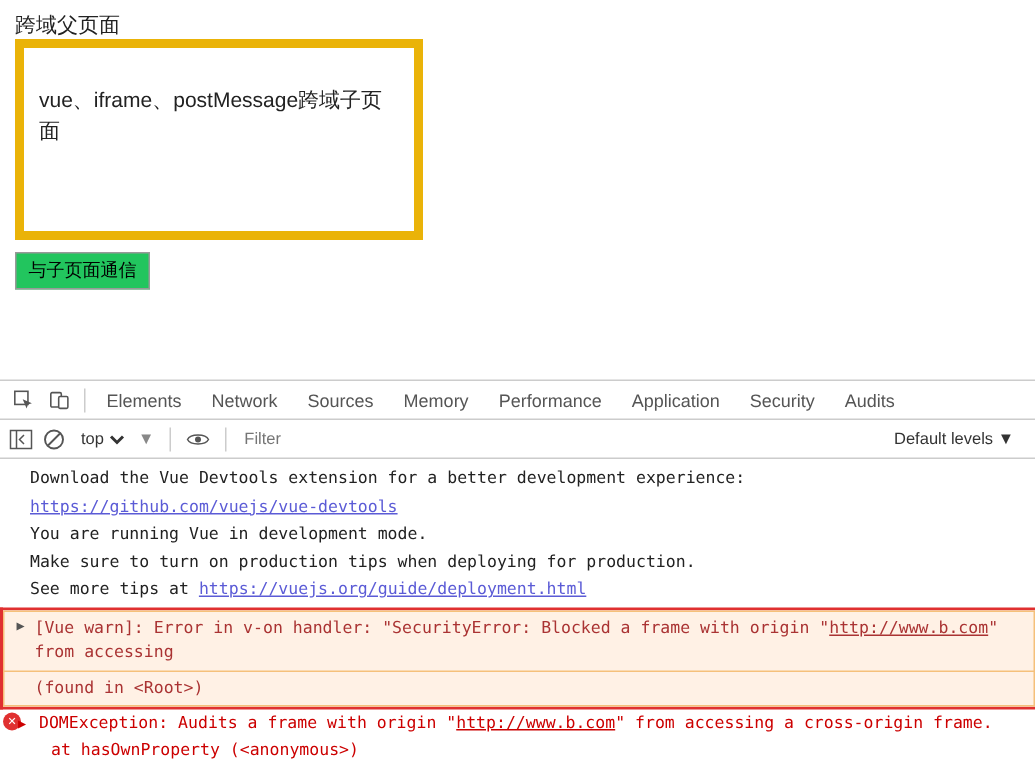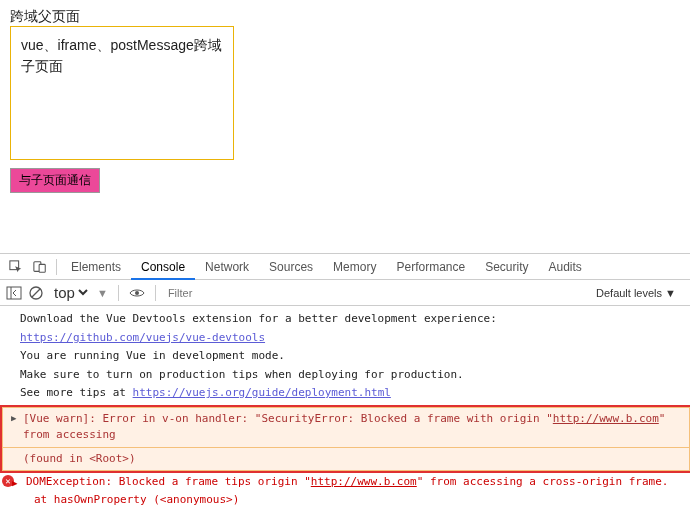--- a/index.html
+++ b/index.html
@@ -1,31 +1,31 @@
 <!DOCTYPE html>
 <html><head>
 <meta charset="utf-8">
 <style>
   * { box-sizing: border-box; margin: 0; padding: 0; }
   body { font-family: Arial, "Microsoft YaHei", sans-serif; font-size: 13px; color: #222; background: #fff; width: 690px; }
   .page-area { padding: 8px 10px 0 10px; }
   .page-title { font-size: 14px; margin-bottom: 0; }
-  .iframe-box { width: 224px; height: 134px; border: 1px solid #eab308; padding: 8px 10px; font-size: 14px; line-height: 1.5; }
-  .comm-btn { margin-top: 8px; font-size: 12px; padding: 3px 8px; border: 1px solid #999; background: #ec4899; cursor: pointer; font-family: inherit; }
+  .iframe-box { width: 272px; height: 134px; border: 6px solid #eab308; padding: 24px 10px; font-size: 14px; line-height: 1.5; }
+  .comm-btn { margin-top: 8px; font-size: 12px; padding: 3px 8px; border: 1px solid #999; background: #22c55e; cursor: pointer; font-family: inherit; }
 
   .devtools { margin-top: 60px; border-top: 1px solid #ccc; background: #fff; }
   .dt-tabs { display: flex; align-items: center; height: 26px; border-bottom: 1px solid #ccc; padding: 0 4px; font-size: 12px; color: #555; }
   .dt-tabs .tab { padding: 0 10px; height: 26px; line-height: 26px; cursor: pointer; }
   .dt-tabs .tab.active { color: #000; border-bottom: 2px solid #1a73e8; }
   .dt-tabs .ico { width: 16px; height: 16px; margin: 0 4px; display: flex; align-items: center; justify-content: center; color: #555; }
   .dt-tabs svg { width: 14px; height: 14px; }
 
   .dt-toolbar { display: flex; align-items: center; height: 26px; border-bottom: 1px solid #ccc; padding: 0 6px; font-size: 11px; color: #555; gap: 6px; }
   .dt-toolbar .ico { width: 16px; height: 16px; display: flex; align-items: center; justify-content: center; }
-  .dt-toolbar select { font-size: 15px; border: none; background: transparent; color: #333; }
+  .dt-toolbar select { font-size: 11px; border: none; background: transparent; color: #333; }
   .dt-toolbar .divider { width: 1px; height: 16px; background: #ccc; margin: 0 4px; }
   .dt-toolbar .filter { border: none; outline: none; font-size: 11px; flex: 1; color: #333; padding: 2px; }
   .dt-toolbar .levels { color: #333; cursor: pointer; padding: 0 8px; }
 
   .console { font-family: Menlo, Consolas, monospace; font-size: 11px; line-height: 1.5; padding: 4px 0; overflow: hidden; }
   .console .msg { padding: 1px 8px 1px 20px; }
   .console a { color: #5b5bd6; text-decoration: underline; }
   .console .warn { background: #fff1e5; border: 1px solid #f5c07a; color: #a33; margin: 0 0 0 0; padding: 3px 8px 3px 20px; position: relative; }
   .console .warn-outer { border: 2px solid #e03030; border-right: none; margin-top: 2px; }
   .console .warn a { color: #a33; }
@@ -58,25 +58,25 @@
         </svg>
     </span>
     <span class="ico">
       <svg viewBox="0 0 16 16">
           <rect x="1" y="2" width="8" height="11" rx="1" fill="none" stroke="#555" stroke-width="1.2"></rect>
           <rect x="7" y="5" width="7" height="9" rx="1" fill="#fff" stroke="#555" stroke-width="1.2"></rect>
         </svg>
     </span>
     <span class="divider" style="width:1px;height:16px;background:#ccc;margin:0 4px"></span>
     <span class="tab">Elements</span>
-    <span class="tab active">Console</span>
     <span class="tab">Network</span>
     <span class="tab">Sources</span>
     <span class="tab">Memory</span>
     <span class="tab">Performance</span>
+    <span class="tab">Application</span>
     <span class="tab">Security</span>
     <span class="tab">Audits</span>
   </div>
 
   <div class="dt-toolbar">
     <span class="ico">
       <svg viewBox="0 0 16 16">
           <rect x="1" y="2" width="14" height="12" fill="none" stroke="#555"></rect>
           <line x1="5" y1="2" x2="5" y2="14" stroke="#555"></line>
           <path d="M10 5 L7 8 L10 11" fill="none" stroke="#555"></path>
@@ -116,19 +116,19 @@
       <div class="warn row-rel">
         <span class="tri">▶</span>
         <span>[Vue warn]: Error in v-on handler: "SecurityError: Blocked a frame with origin "</span><a>http://www.b.com</a><span>" from accessing</span>
       </div>
       <div class="warn" style="border-top:none"><span>(found in &lt;Root&gt;)</span></div>
     </div>
 
     <div class="err row-rel">
       <span class="err-dot" style="left:2px">✕</span>
       <span class="tri err-tri" style="left:12px">▶</span>
-      <span style="padding-left:6px">DOMException: Blocked a frame tips origin "</span><a>http://www.b.com</a><span>" from accessing a cross-origin frame.</span>
+      <span style="padding-left:6px">DOMException: Audits a frame with origin "</span><a>http://www.b.com</a><span>" from accessing a cross-origin frame.</span>
     </div>
     <div id="stack-container">
         <div class="stack">at hasOwnProperty (&lt;anonymous&gt;)</div>
       </div>
   </div>
 </div>
 
 </body></html>

